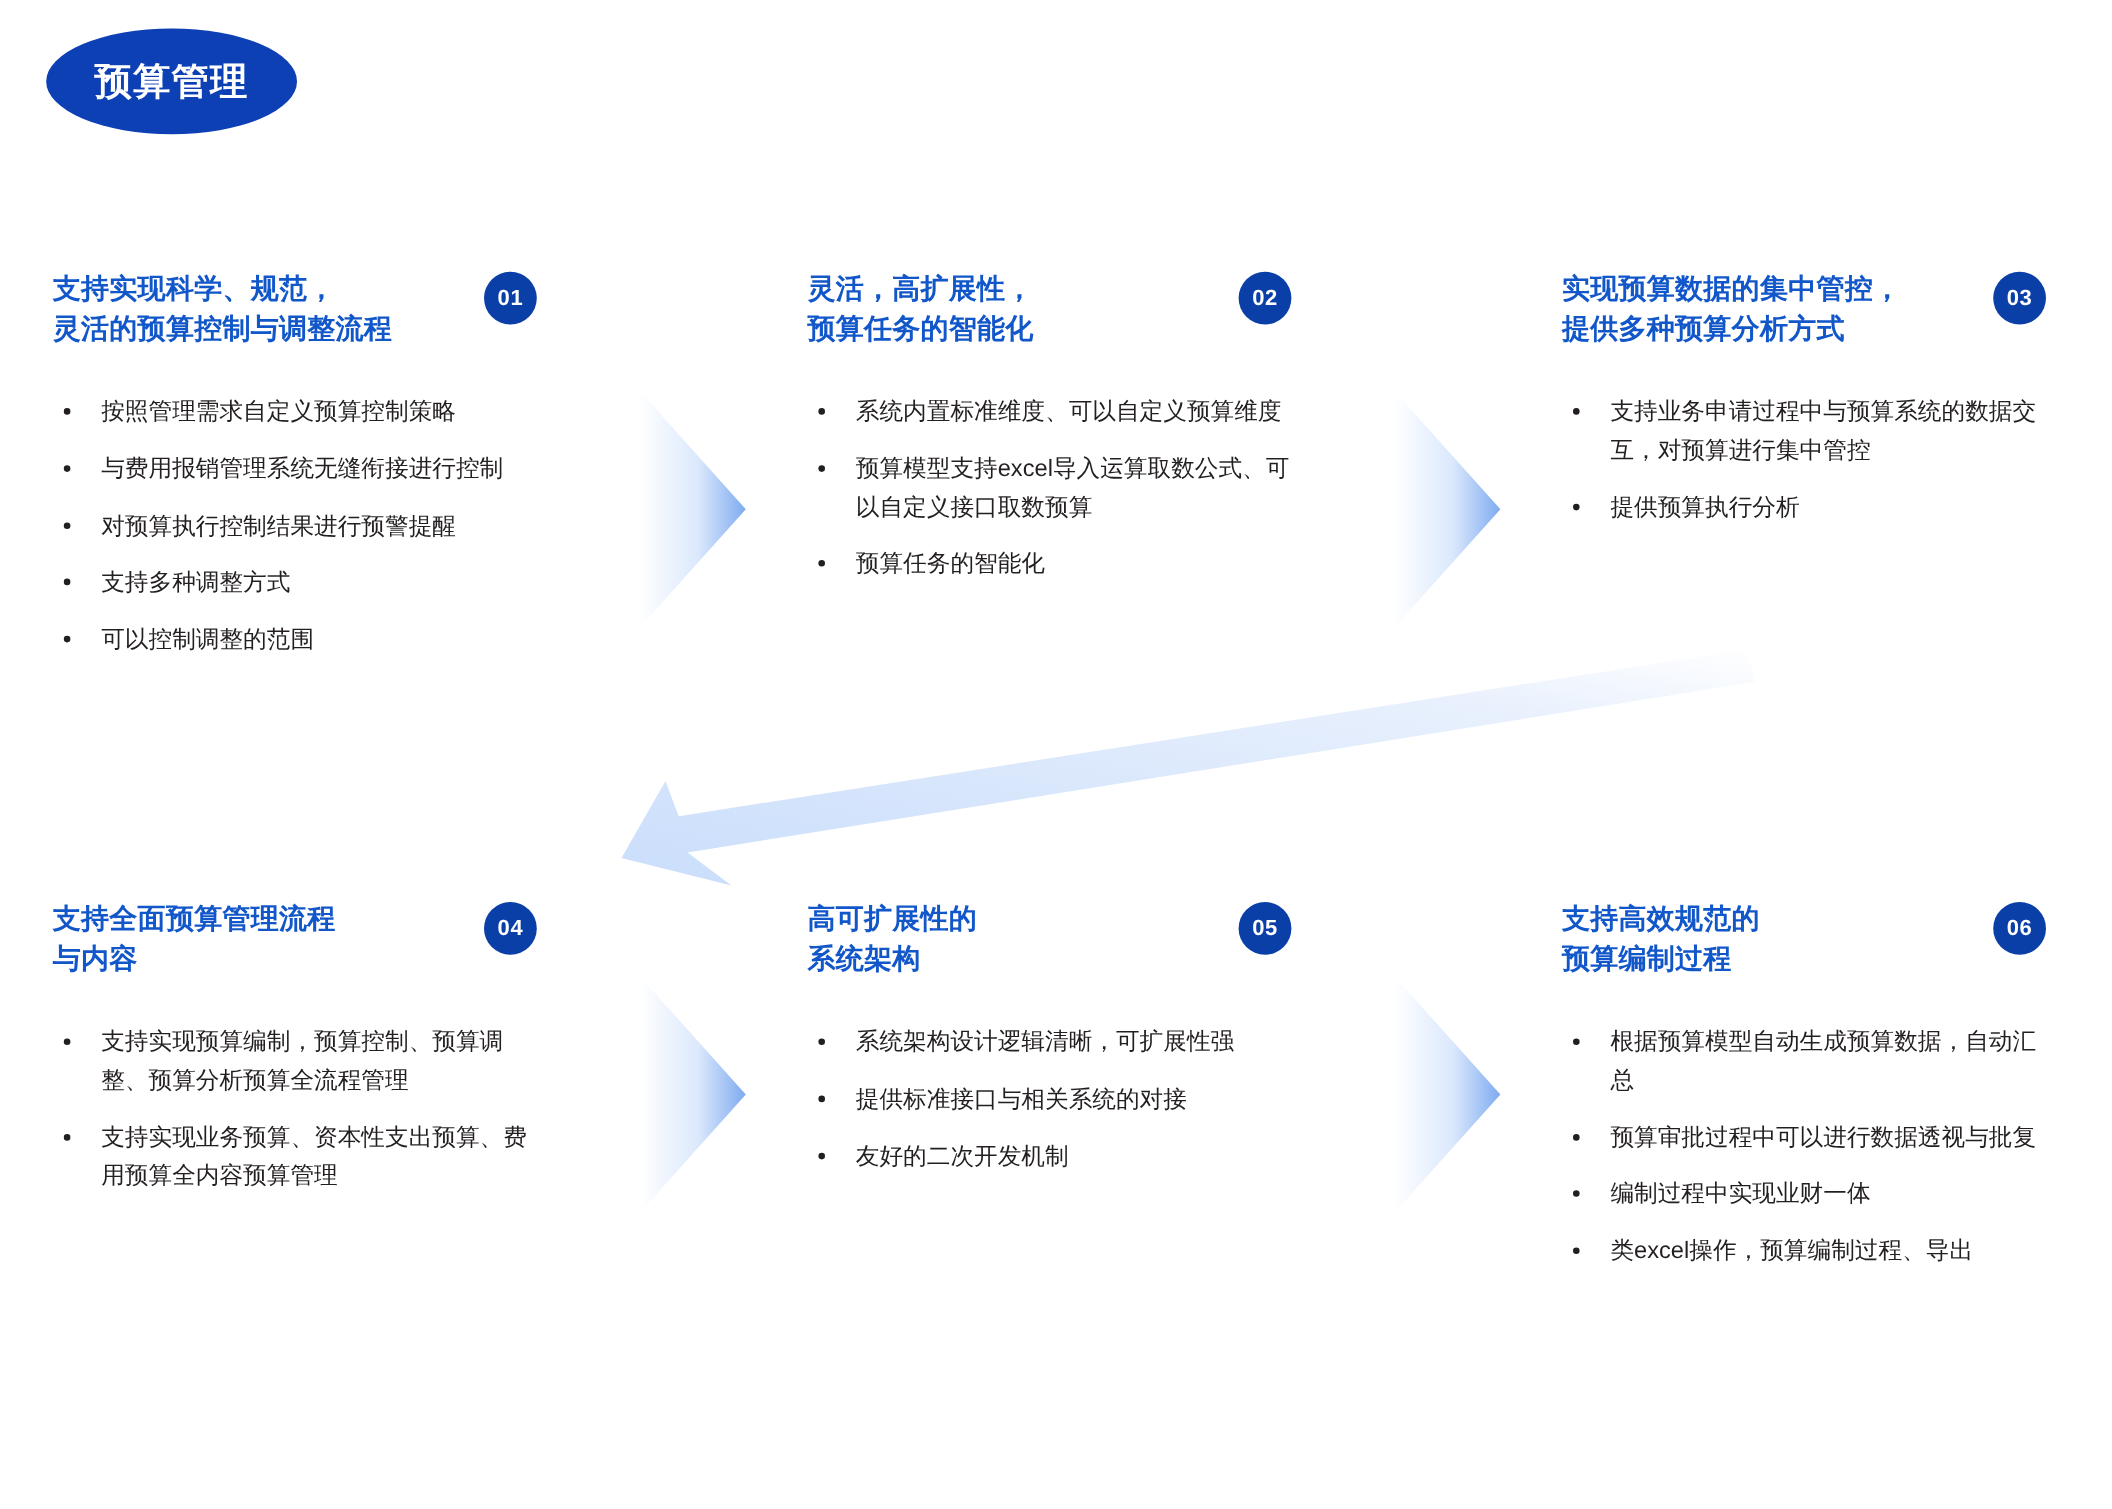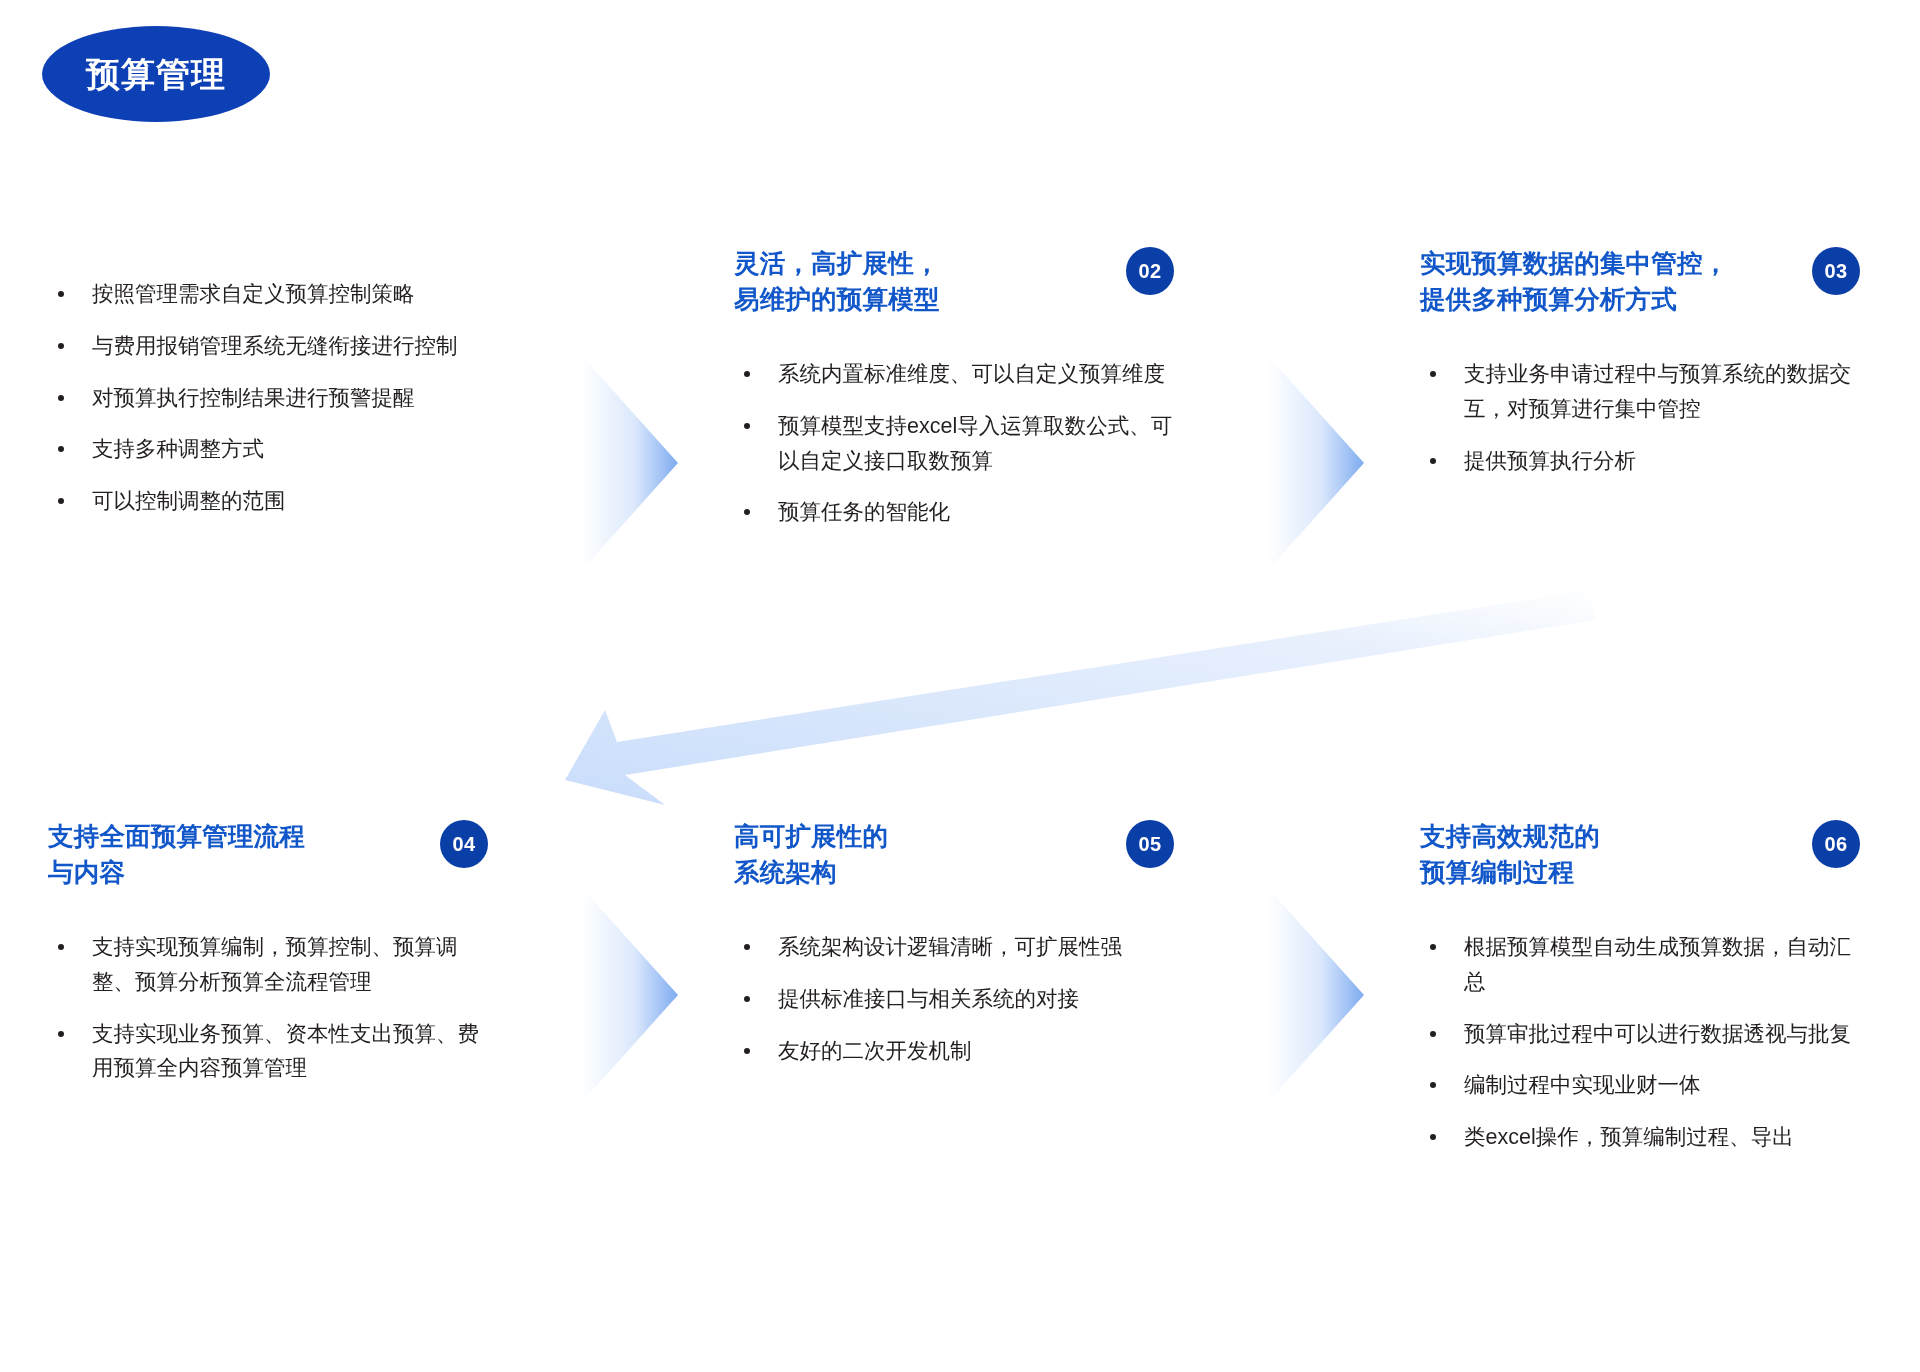--- a/index.html
+++ b/index.html
@@ -189,33 +189,38 @@
         <stop offset="0%" stop-color="#ffffff"></stop>
         <stop offset="25%" stop-color="#e8f0fd"></stop>
         <stop offset="100%" stop-color="#c9ddfb"></stop>
       </linearGradient>
     </defs>
     <path d="M1085,0 L1090,30 L120,185 L160,215 L60,190 L100,120 L112,152 Z" fill="url(#retGrad)"></path>
   </svg>
 </div>
 
 <div class="card col1 row1">
+  <div class="card-head">
+    <div class="card-title">支持实现科学、规范，
+灵活的预算控制与调整流程</div>
+    <div class="badge">01</div>
+  </div>
   <ul class="bullets">
     <li>按照管理需求自定义预算控制策略</li>
     <li>与费用报销管理系统无缝衔接进行控制</li>
     <li>对预算执行控制结果进行预警提醒</li>
     <li>支持多种调整方式</li>
     <li>可以控制调整的范围</li>
   </ul>
 </div>
 
 <div class="card col2 row1">
   <div class="card-head">
     <div class="card-title">灵活，高扩展性，
-易维护的预算模型</div>
+预算任务的智能化</div>
     <div class="badge">02</div>
   </div>
   <ul class="bullets">
     <li>系统内置标准维度、可以自定义预算维度</li>
     <li>预算模型支持excel导入运算取数公式、可以自定义接口取数预算</li>
     <li>预算任务的智能化</li>
   </ul>
 </div>
 
 <div class="card col3 row1">

